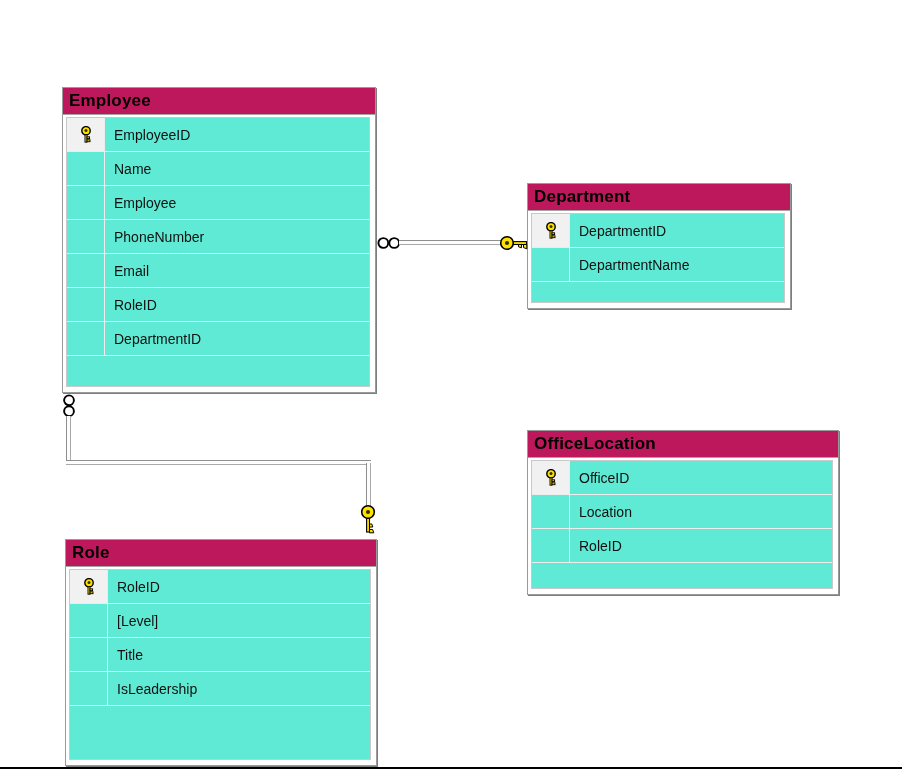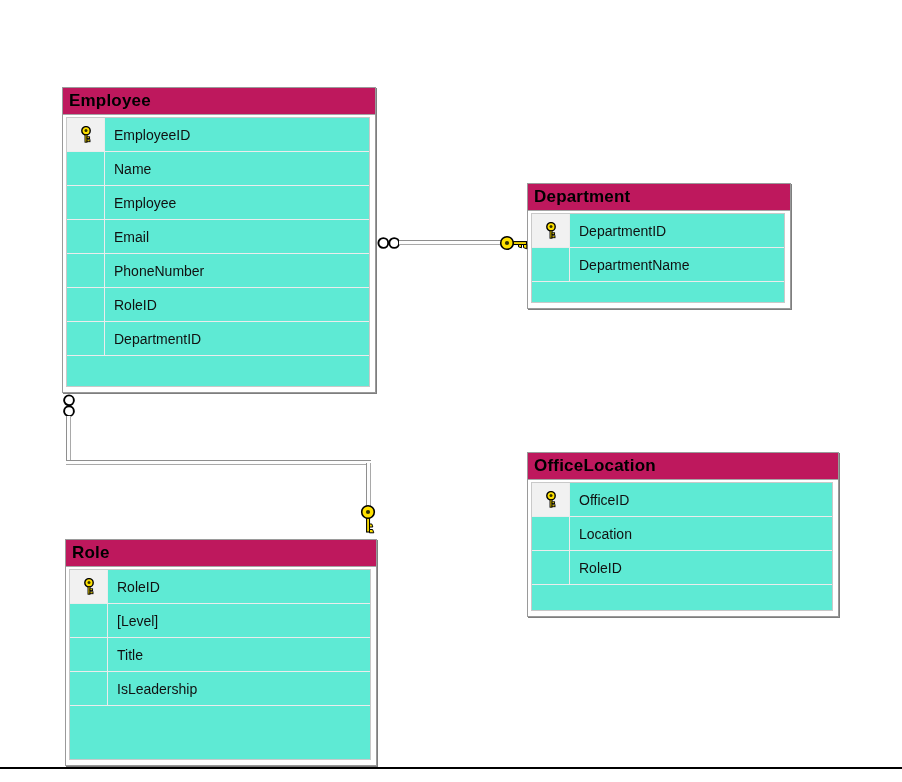--- a/index.html
+++ b/index.html
@@ -28,21 +28,21 @@
     display:flex;align-items:center;justify-content:center;
   }
   .sel.pk{background:#f1f1f1;}
   .fld{
     flex:1;display:flex;align-items:center;padding-left:9px;
     font-size:14px;color:#111;white-space:nowrap;
   }
   
   #tbl-employee  {left:62px; top:87px;  width:314px;height:306px;}
   #tbl-department{left:527px;top:183px; width:264px;height:126px;}
-  #tbl-office    {left:527px;top:430px; width:312px;height:165px;margin-top:22px;}
+  #tbl-office    {left:527px;top:430px; width:312px;height:165px;}
   #tbl-role      {left:65px; top:539px; width:312px;height:227px;}
   
   .conn-h{
     position:absolute;height:3px;background:#fdfdfd;
     border-top:1px solid #8f8f8f;border-bottom:1px solid #a9a9a9;
   }
   .conn-v{
     position:absolute;width:3px;background:#fdfdfd;
     border-left:1px solid #8f8f8f;border-right:1px solid #a9a9a9;
   }
@@ -71,25 +71,25 @@
     <div class="row">
         <div class="sel"></div>
         <div class="fld">Name</div>
       </div>
     <div class="row">
         <div class="sel"></div>
         <div class="fld">Employee</div>
       </div>
     <div class="row">
         <div class="sel"></div>
+        <div class="fld">PhoneNumber</div>
+      </div>
+    <div class="row">
+        <div class="sel"></div>
         <div class="fld">Email</div>
-      </div>
-    <div class="row">
-        <div class="sel"></div>
-        <div class="fld">PhoneNumber</div>
       </div>
     <div class="row">
         <div class="sel"></div>
         <div class="fld">RoleID</div>
       </div>
     <div class="row">
         <div class="sel"></div>
         <div class="fld">DepartmentID</div>
       </div>
   </div>

